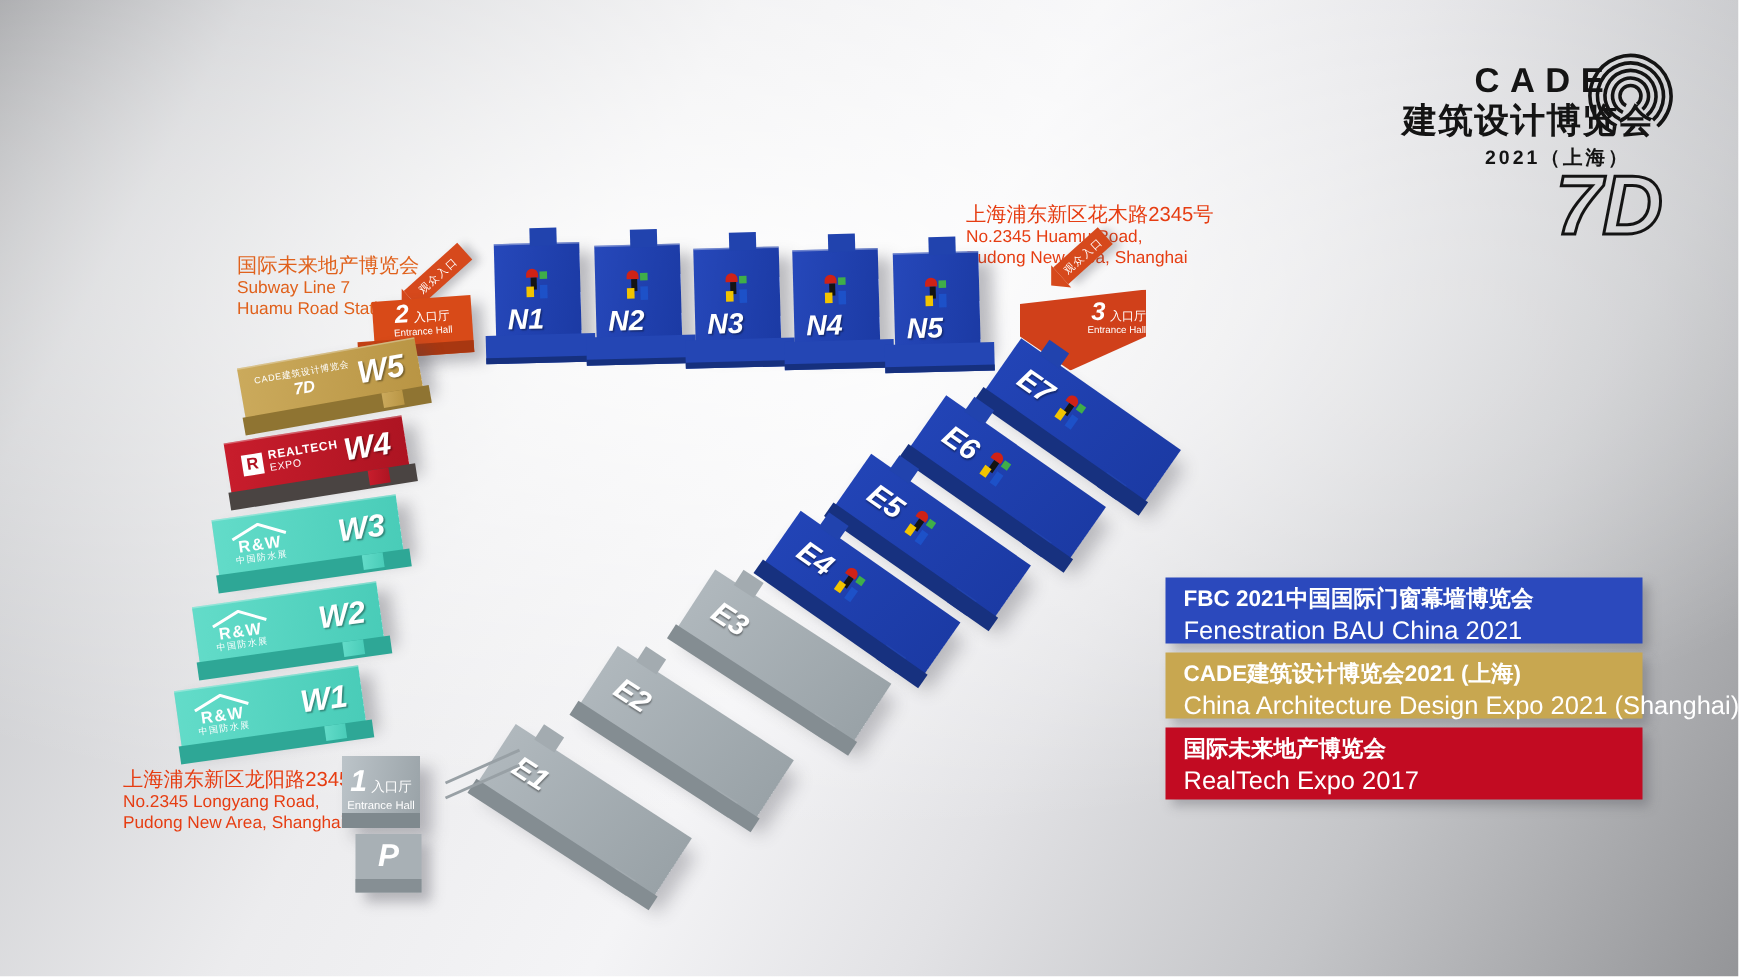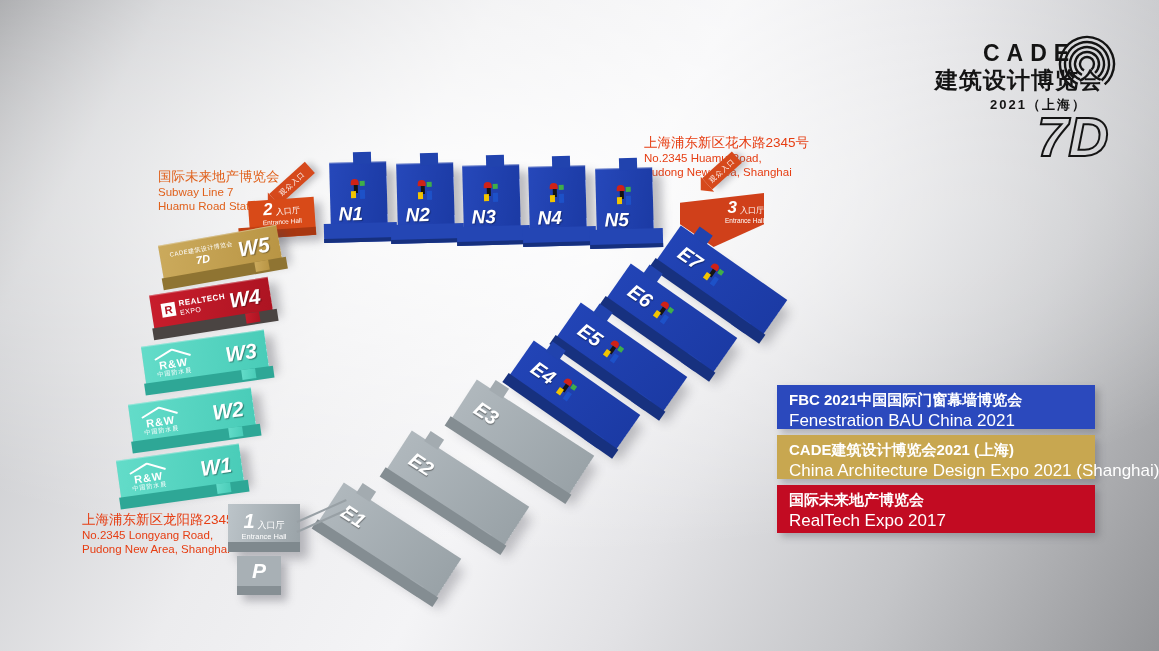--- a/index.html
+++ b/index.html
@@ -89,21 +89,21 @@
 
   
   .ent { background:#d84a18; color:#fff; text-align:center; box-shadow:7px 6px 9px rgba(70,70,80,.35); }
   .ent-num { font-size:17px; font-weight:bold; font-style:italic; margin-right:3px; }
   .ent-cn { font-size:8px; }
   .ent-en { font-size:6.5px; line-height:1; }
   .ent2 { left:249px; top:199px; width:66px; height:30px; transform:rotate(-4deg); border-bottom:8px solid #a83711; }
   .ent2-foot { left:239px; top:227px; width:32px; height:15px; background:#c44114; transform:rotate(-4deg); border-bottom:5px solid #96300f; }
   .ent3 { left:680px; top:193px; width:84px; height:54px; background:#d0401a; color:#fff; text-align:right;
           clip-path:polygon(0 18%, 100% 0%, 100% 58%, 40% 100%, 0% 58%); filter:drop-shadow(5px 5px 4px rgba(60,60,70,.4)); padding-top:5px; box-sizing:border-box; }
-  .ent1 { left:228px; top:504px; width:72px; height:48px; background:linear-gradient(100deg,#bcc4c9,#9aa3a8); color:#fff; text-align:center;
+  .ent1 { left:228px; top:504px; width:52px; height:48px; background:linear-gradient(100deg,#bcc4c9,#9aa3a8); color:#fff; text-align:center;
           border-bottom:10px solid #7f898e; box-shadow:8px 7px 10px rgba(70,70,80,.35); padding-top:6px; box-sizing:border-box; }
   .ent1 .ent-num { font-size:20px; }
   .ent1 .ent-cn { font-size:9px; }
   .ent1 .ent-en { font-size:7.5px; }
   .p-block { left:237px; top:556px; width:44px; height:30px; background:#a8b0b5; border-bottom:9px solid #868f94; color:#fff;
              font-size:21px; font-weight:bold; font-style:italic; text-align:center; line-height:30px; box-shadow:6px 6px 8px rgba(70,70,80,.35); }
   .v-arrow { position:absolute; width:48px; height:15px; background:#d6491c; color:#fff; font-size:7px; letter-spacing:1px;
              display:flex; align-items:center; justify-content:center; box-shadow:4px 4px 6px rgba(70,70,80,.3); }
   .v-arrow::before { content:""; position:absolute; left:-9px; top:50%; margin-top:-10px; border:10px solid transparent; border-right:9px solid #d6491c; border-left:0; }
   .arrow2 { left:268px; top:176px; transform:rotate(-42deg); }

